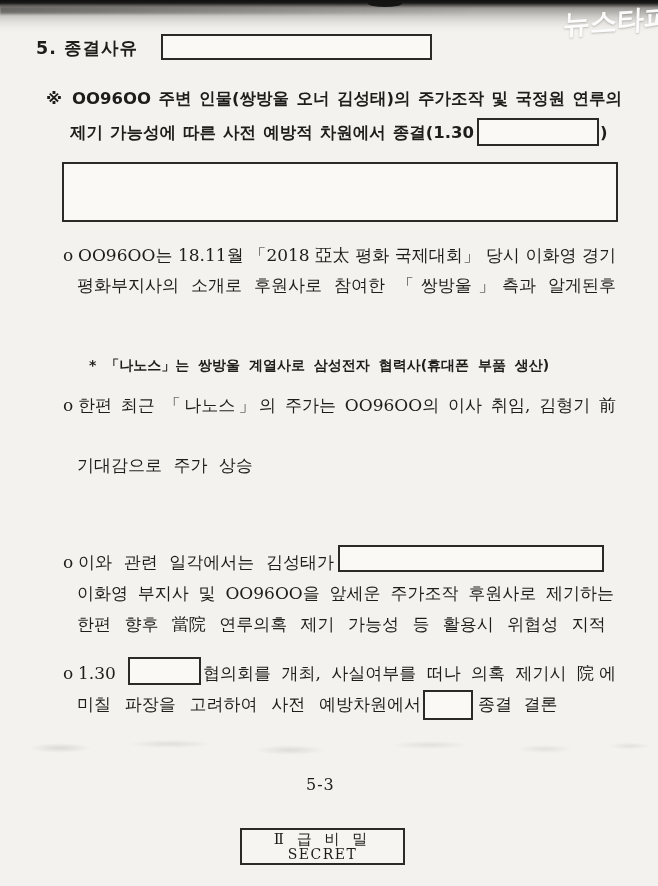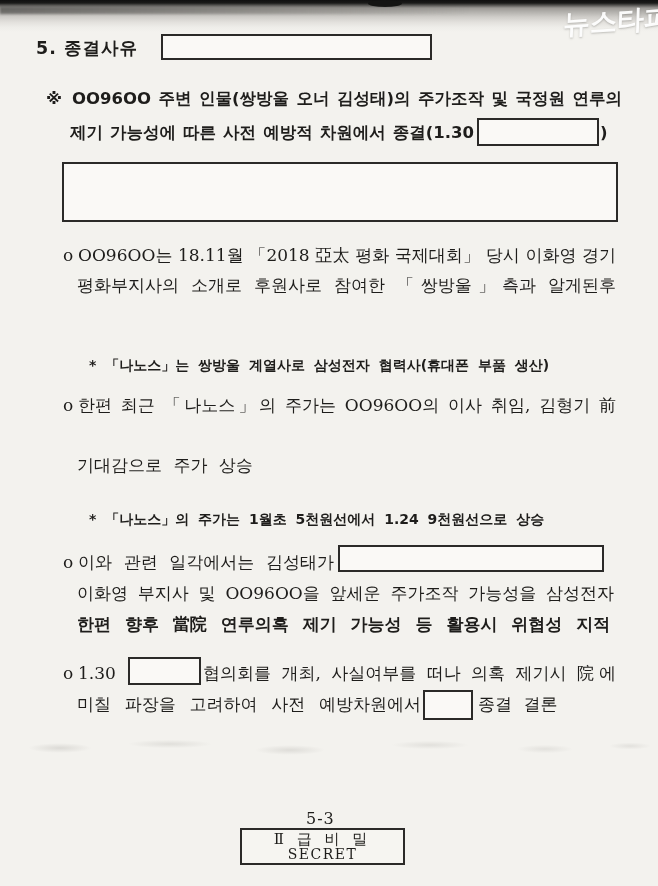--- a/index.html
+++ b/index.html
@@ -102,35 +102,34 @@
   <div class="rbox" style="left:62px; top:162px; width:556px; height:60px;"></div>
 
   <div class="abs body-line" style="left:63px; top:245px;">o</div>
   <div class="abs body-line just" style="left:78px; top:245px; width:538px;">OO96OO는 18.11월 「2018 亞太 평화 국제대회」 당시 이화영 경기도</div>
   <div class="abs body-line just" style="left:77px; top:275px; width:539px;">평화부지사의 소개로 후원사로 참여한 「쌍방울」측과 알게된후</div>
   <div class="abs fn" style="left:89px; top:356px;">* 「나노스」는 쌍방울 계열사로 삼성전자 협력사(휴대폰 부품 생산)</div>
 
   <div class="abs body-line" style="left:63px; top:395px;">o</div>
   <div class="abs body-line just" style="left:78px; top:395px; width:538px;">한편 최근 「나노스」의 주가는 OO96OO의 이사 취임, 김형기 前</div>
   <div class="abs body-line ws6" style="left:77px; top:455px;">기대감으로 주가 상승</div>
-  <div class="abs fn" style="left:89px; top:510px;">* 「나노스」의 주가는 1월초 5천원선에서 1.24 9천원선으로 상승</div>
 
   <div class="abs body-line" style="left:63px; top:552px;">o</div>
   <div class="abs body-line just" style="left:78px; top:552px; width:256px;">이와 관련 일각에서는 김성태가</div>
   <div class="rbox" style="left:338px; top:545px; width:266px; height:27px;"></div>
-  <div class="abs body-line just" style="left:77px; top:583px; width:537px;">이화영 부지사 및 OO96OO을 앞세운 주가조작 가능성을 삼성전자</div>
-  <div class="abs body-line ws8" style="left:77px; top:614px;font-weight:bold;">한편 향후 當院 연루의혹 제기 가능성 등 활용시 위협성 지적</div>
+  <div class="abs body-line just" style="left:77px; top:583px; width:537px;">이화영 부지사 및 OO96OO을 앞세운 주가조작 후원사로 제기하는</div>
+  <div class="abs body-line ws8" style="left:77px; top:614px;">한편 향후 當院 연루의혹 제기 가능성 등 활용시 위협성 지적</div>
 
   <div class="abs body-line" style="left:63px; top:663px;">o</div>
   <div class="abs body-line" style="left:78px; top:663px;">1.30</div>
   <div class="rbox" style="left:128px; top:657px; width:73px; height:28px;"></div>
   <div class="abs body-line just" style="left:203px; top:663px; width:413px;">협의회를 개최, 사실여부를 떠나 의혹 제기시 院에</div>
   <div class="abs body-line just" style="left:77px; top:694px; width:344px;">미칠 파장을 고려하여 사전 예방차원에서</div>
   <div class="rbox" style="left:423px; top:690px; width:50px; height:30px;"></div>
   <div class="abs body-line ws6" style="left:478px; top:694px;">종결 결론</div>
 
-  <div class="abs page-num" style="left:306px; top:809px;">5-3</div>
+  <div class="abs page-num" style="left:306px; top:775px;">5-3</div>
   <div class="stamp">
     <div class="kr">Ⅱ 급 비 밀</div>
     <div class="en">SECRET</div>
   </div>
 
 </div>
 
 </body></html>

